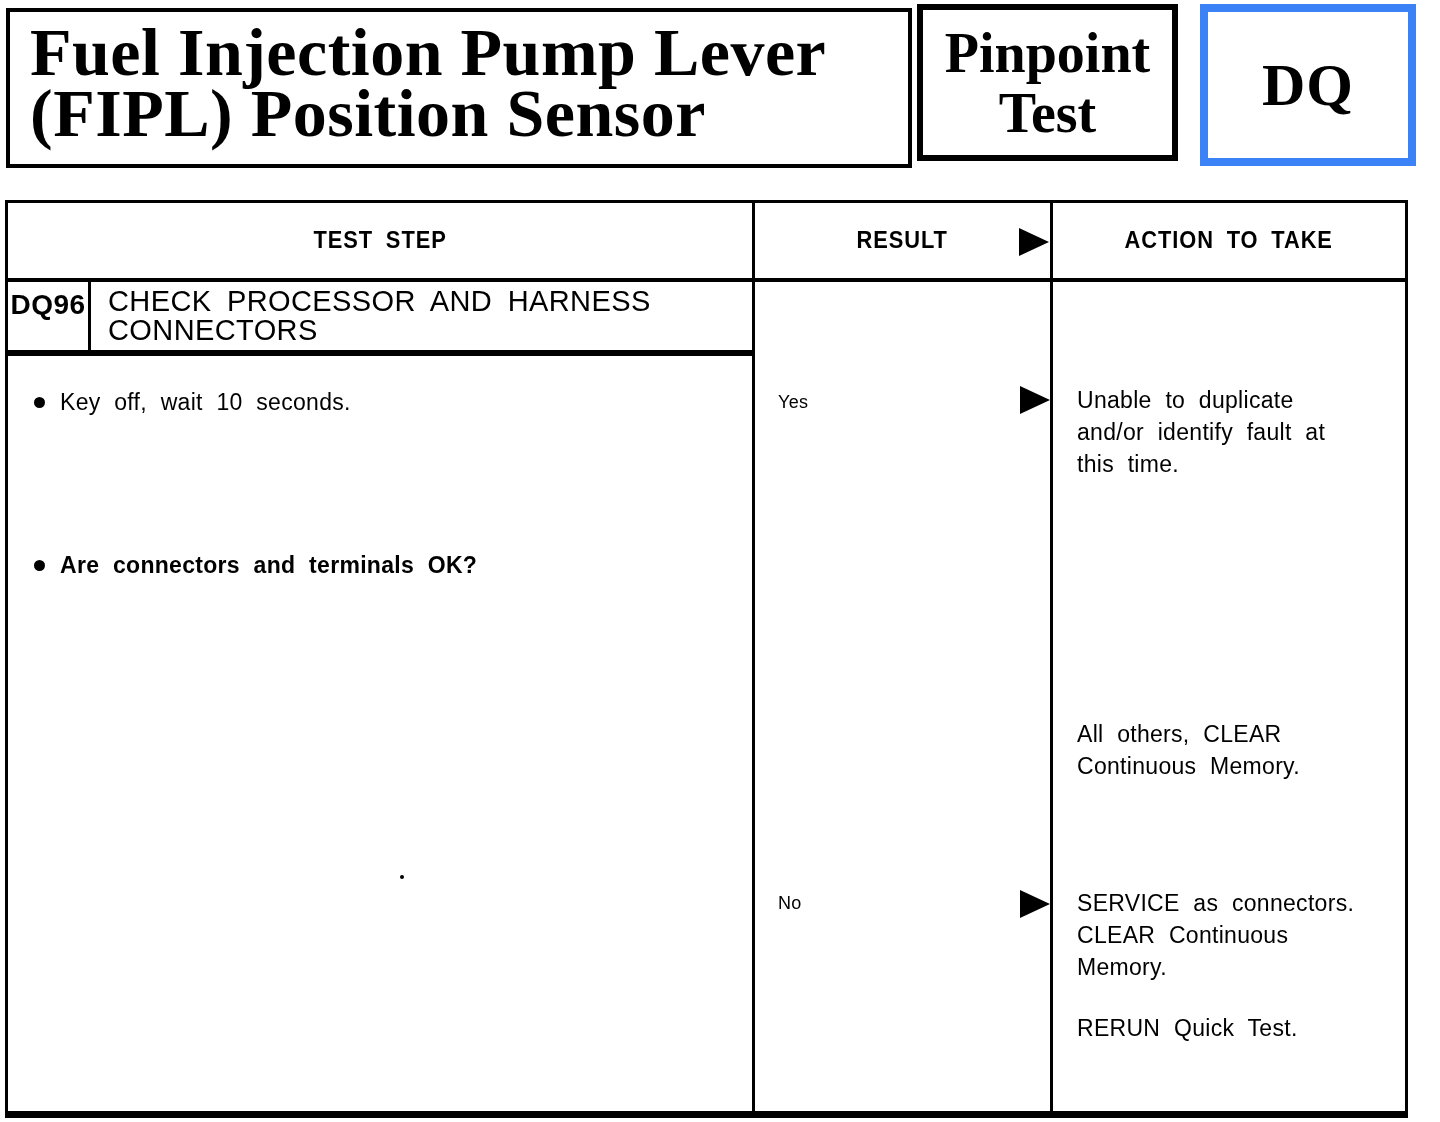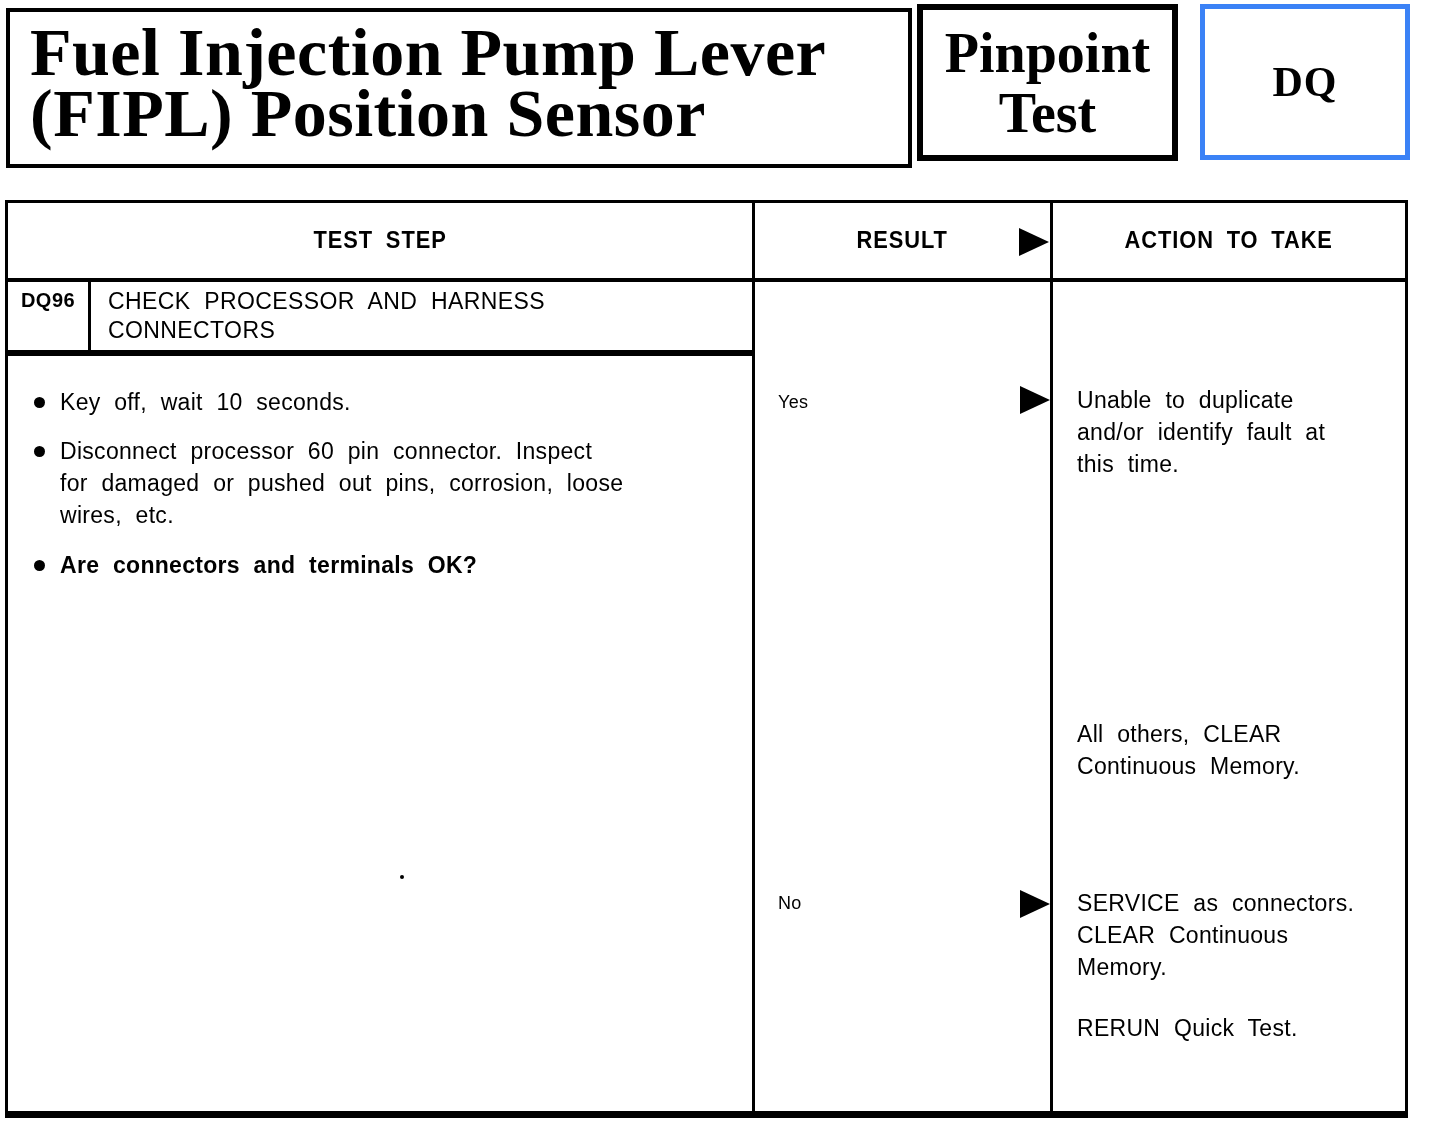--- a/index.html
+++ b/index.html
@@ -24,24 +24,24 @@
   .pinpoint-box{
     position:absolute;left:917px;top:4px;width:249px;height:145px;
     border:6px solid #000;
     display:flex;align-items:center;justify-content:center;text-align:center;
     font-family:"Liberation Serif", serif;
     font-weight:bold;font-size:56px;line-height:60px;
     white-space:pre-line;
   }
   .dq-box{
     position:absolute;left:1200px;top:4px;width:200px;height:146px;
-    border:5px solid #3b82f6;
+    border:8px solid #3b82f6;
     display:flex;align-items:center;justify-content:center;
     font-family:"Liberation Serif", serif;
-    font-weight:bold;font-size:42px;letter-spacing:1px;
+    font-weight:bold;font-size:60px;letter-spacing:1px;
   }
   
   .ptable{
     position:absolute;left:5px;top:200px;width:1397px;height:908px;
     border:3px solid #000;border-bottom-width:7px;
   }
   .vline{position:absolute;top:0;bottom:0;width:3px;background:#000;}
   .vline1{left:744px;}
   .vline2{left:1042px;}
   .header-sep{position:absolute;left:0;right:0;top:75px;height:4px;background:#000;}
@@ -65,25 +65,25 @@
     border-left:30px solid #000;
   }
   .arrow-header{left:1011px;top:25px;}
   .arrow-yes{left:1012px;top:183px;}
   .arrow-no{left:1012px;top:687px;}
   
   .stepid-cell{
     position:absolute;left:0;top:79px;width:83px;height:68px;
     border-right:3px solid #000;
     text-align:center;padding-top:7px;box-sizing:border-box;
-    font-weight:bold;font-size:20px;letter-spacing:0.5px;
+    font-weight:bold;font-size:28px;letter-spacing:0.5px;
   }
   .step-name{
     position:absolute;left:100px;top:84px;width:630px;
-    font-size:23px;line-height:29px;word-spacing:7px;letter-spacing:0.4px;
+    font-size:29px;line-height:29px;word-spacing:7px;letter-spacing:0.4px;
     white-space:pre-line;
   }
   
   .bullet{position:absolute;left:26px;width:706px;display:flex;}
   .bullet .dot{
     flex:0 0 auto;width:11px;height:11px;border-radius:50%;background:#000;
     margin:11px 15px 0 0;
   }
   .bullet .btext{
     font-size:23px;line-height:32px;word-spacing:7px;letter-spacing:0.3px;
@@ -143,26 +143,20 @@
     </div>
 
     <div class="stepid-cell">DQ96</div>
     <div class="step-name">CHECK PROCESSOR AND HARNESS
 CONNECTORS</div>
 
     <div class="bullet bullet-1">
       <span class="dot"></span>
       <div class="btext">Key off, wait 10 seconds.</div>
     </div>
-    <div class="bullet bullet-2">
-      <span class="dot"></span>
-      <div class="btext">Disconnect processor 60 pin connector. Inspect
-for damaged or pushed out pins, corrosion, loose
-wires, etc.</div>
-    </div>
     <div class="bullet bullet-3 bullet-bold">
       <span class="dot"></span>
       <div class="btext">Are connectors and terminals OK?</div>
     </div>
 
     <div class="result-label result-yes">Yes</div>
     <div class="arrow arrow-yes"></div>
     <div class="action-text action-1">Unable to duplicate
 and/or identify fault at
 this time.</div>

